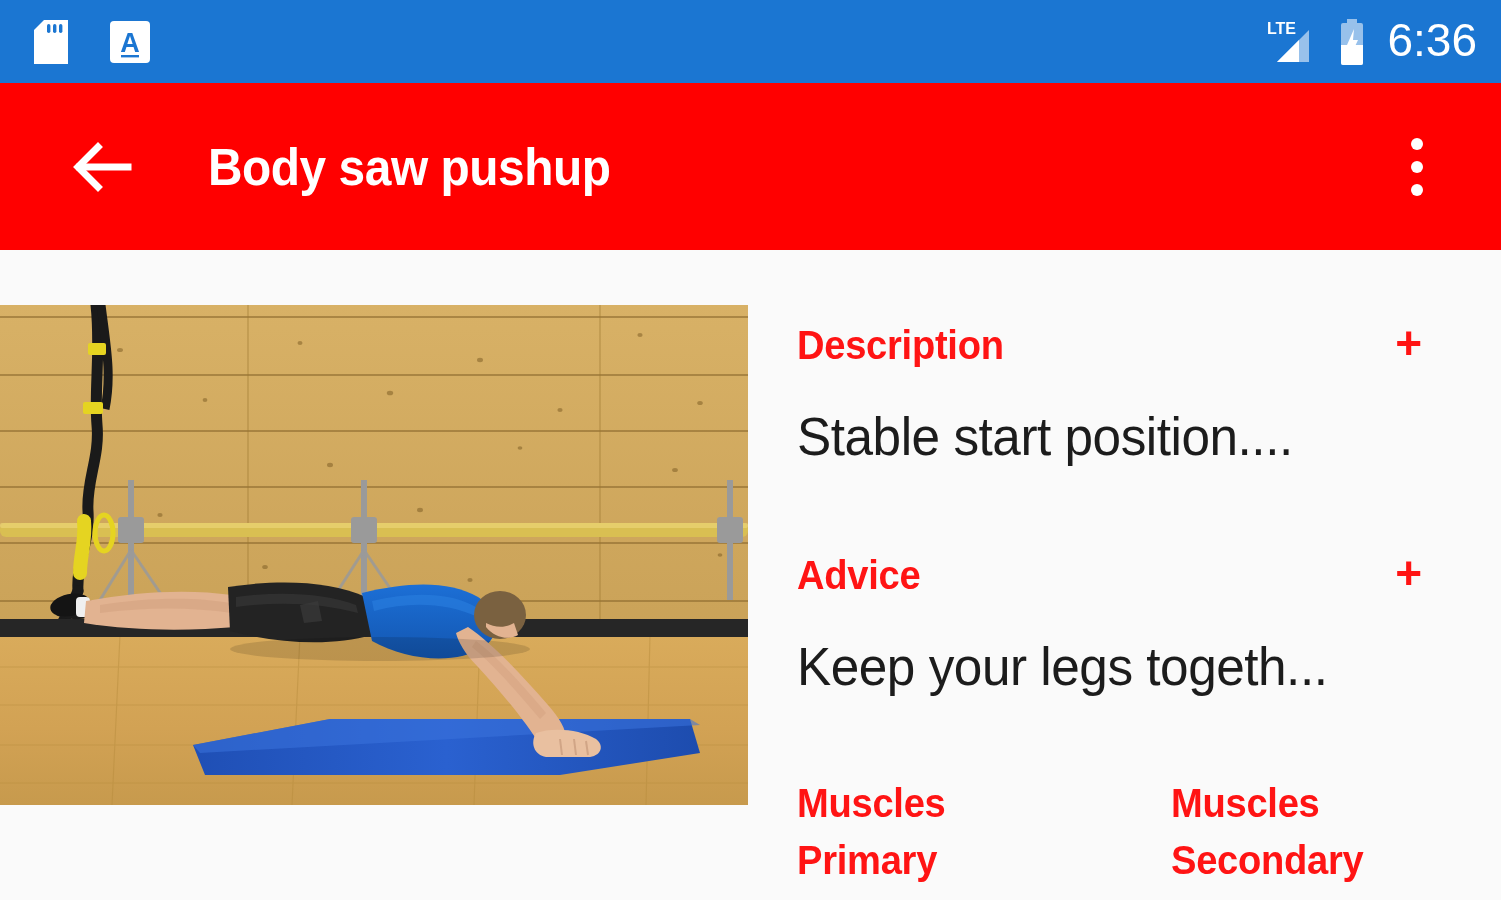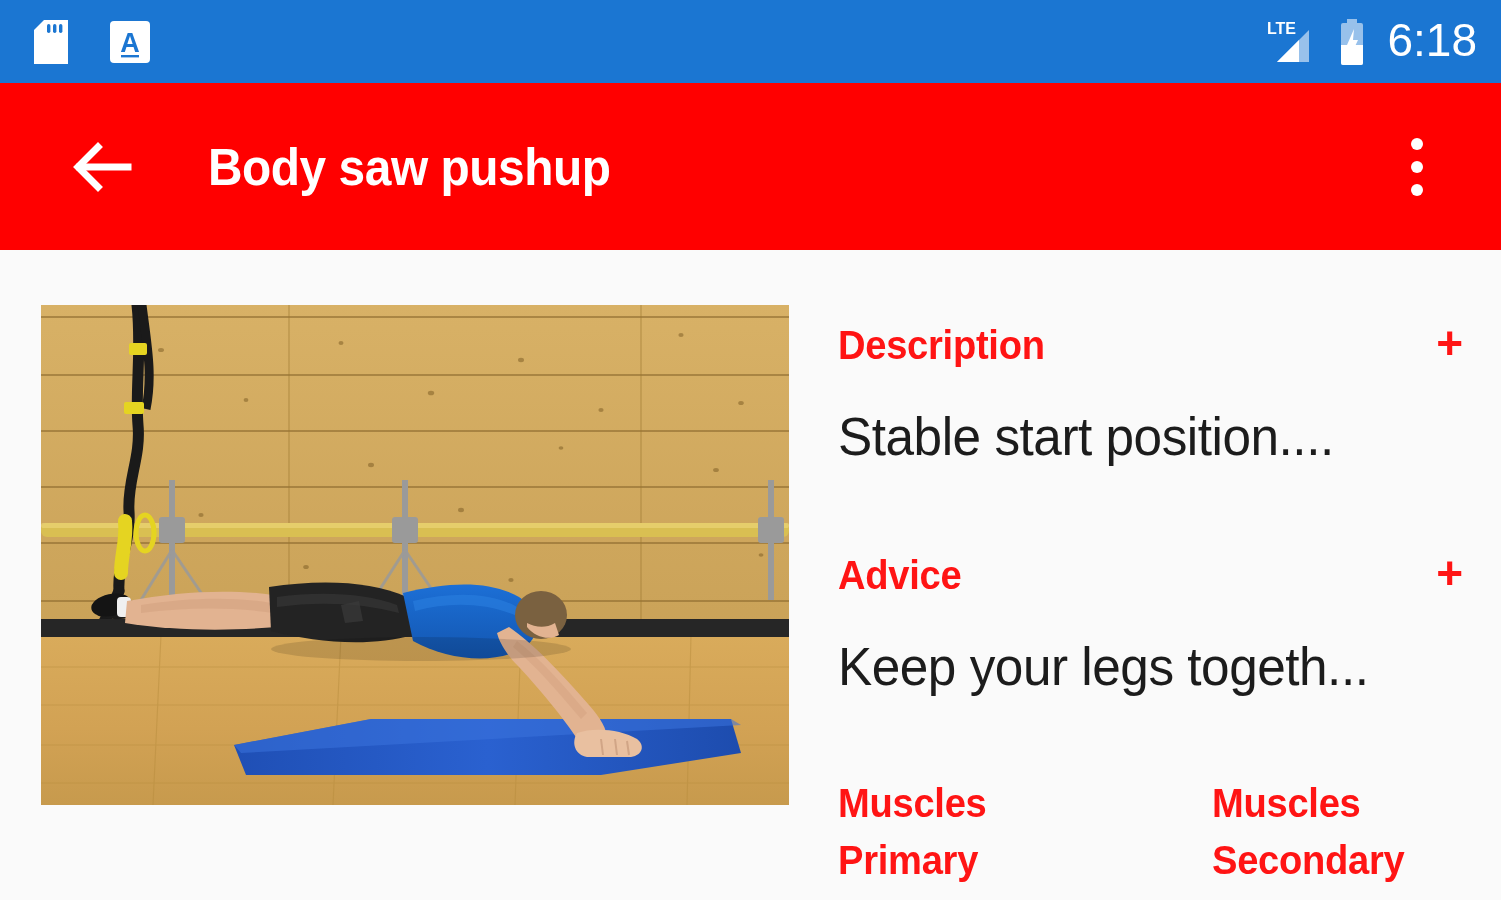--- a/index.html
+++ b/index.html
@@ -104,21 +104,20 @@
     background: #ffffff;
   }
 
   
   .content {
     position: absolute;
     left: 0; top: 250px;
     width: 1190px;
     height: 650px;
     background: #fafafa;
-    margin-left: 41px;
   }
 
   
   .photo {
     position: absolute;
     left: 0; top: 55px;
     width: 748px; height: 500px;
     overflow: hidden;
     background: #c9a24b;
   }
@@ -224,21 +223,21 @@
           <path d="M34 24 L34 46 L12 46 Z" fill="#ffffff"></path>
         </svg>
       </span>
       <span>
         <svg class="bat-icon" viewBox="0 0 30 46" xmlns="http://www.w3.org/2000/svg">
           <path d="M10 0h10v4h4a2 2 0 0 1 2 2v38a2 2 0 0 1-2 2H6a2 2 0 0 1-2-2V6a2 2 0 0 1 2-2h4z" fill="#ffffff" opacity="0.55"></path>
           <path d="M4 26h22v18a2 2 0 0 1-2 2H6a2 2 0 0 1-2-2z" fill="#ffffff"></path>
           <path d="M17 10 L10 26 h5 l-2 12 8 -17 h-5 z" fill="#ffffff"></path>
         </svg>
       </span>
-      <span class="clock">6:18</span>
+      <span class="clock">6:36</span>
     </div>
   </div>
 
   <div class="app-bar">
     <div class="back-btn">
       <span>
         <svg viewBox="0 0 62 62" xmlns="http://www.w3.org/2000/svg">
           <path d="M58 31 H10" stroke="#ffffff" stroke-width="7" stroke-linecap="square" fill="none"></path>
           <path d="M28 11 L8 31 L28 51" stroke="#ffffff" stroke-width="7" stroke-linecap="square" stroke-linejoin="miter" fill="none"></path>
         </svg>

